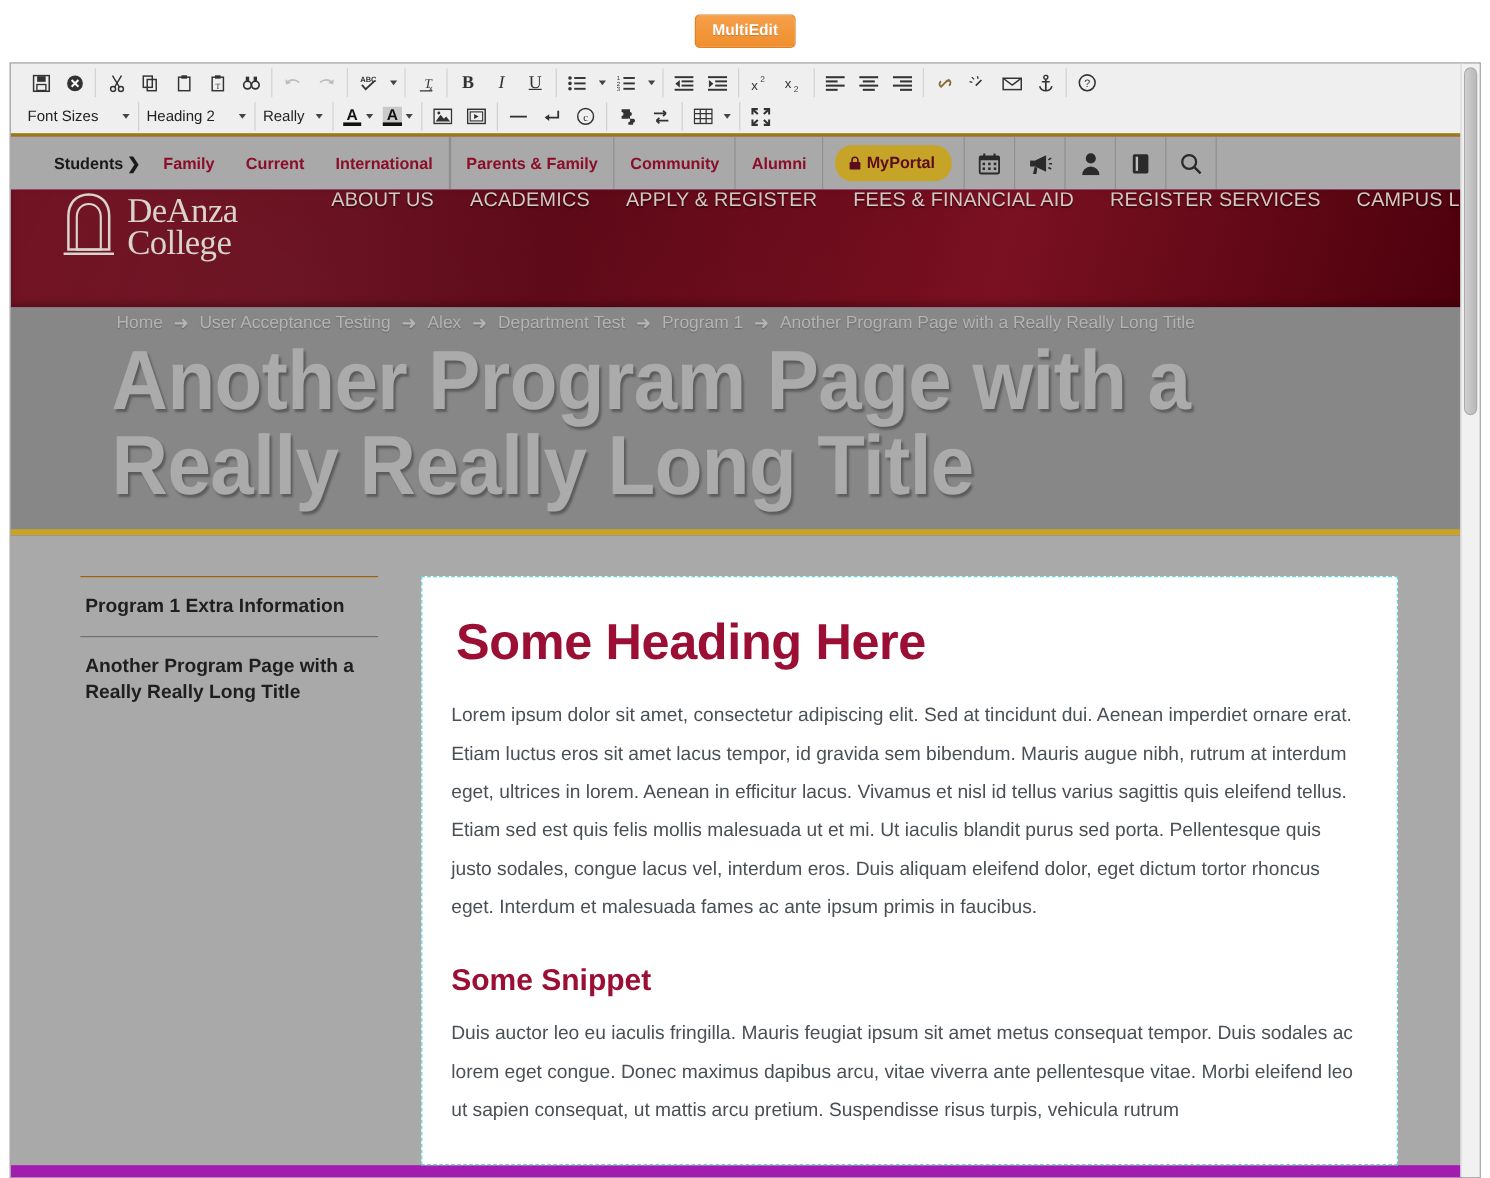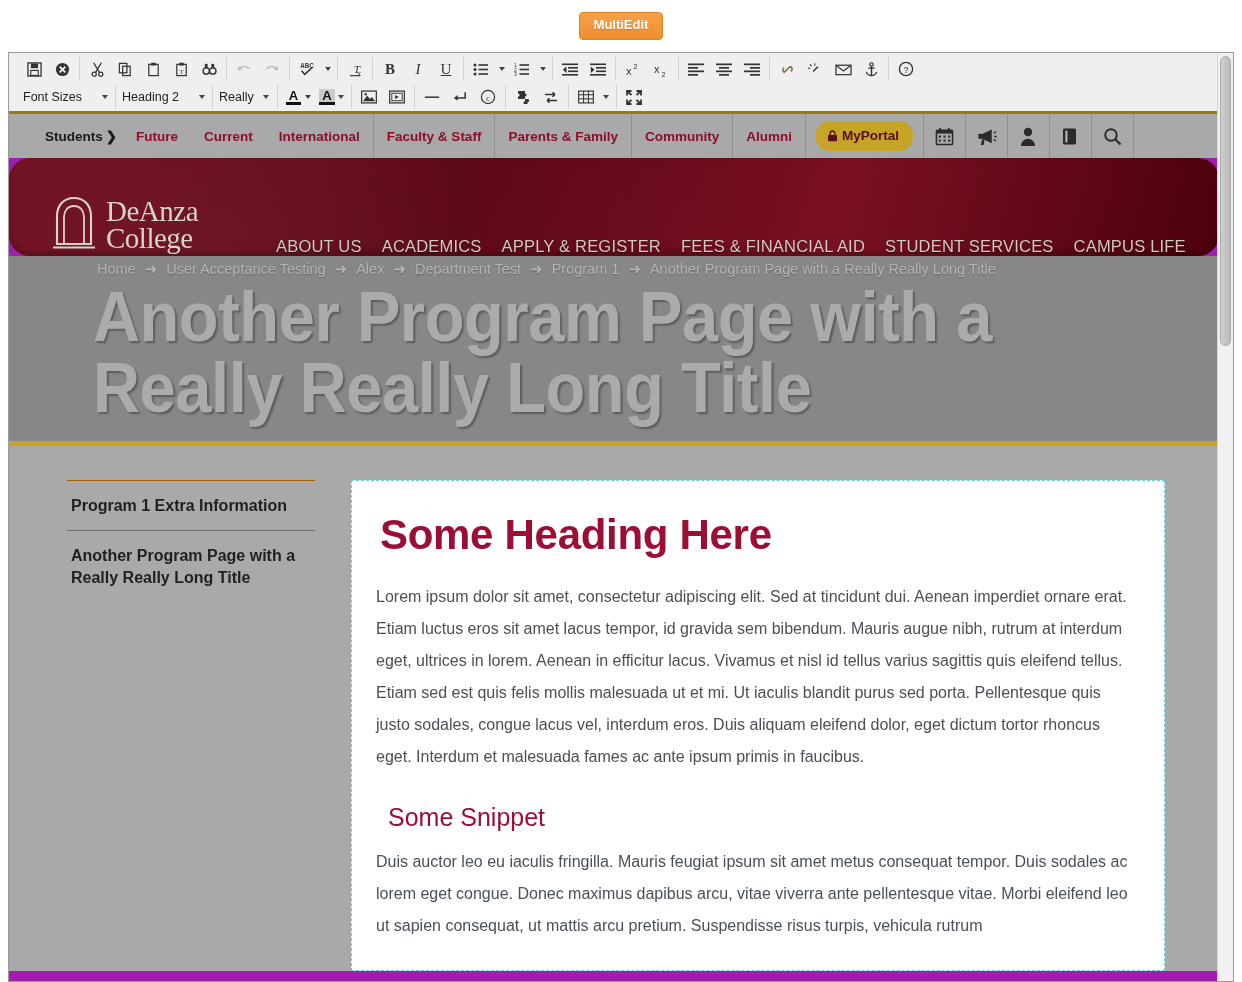--- a/index.html
+++ b/index.html
@@ -111,31 +111,30 @@
     width: 41px; display: flex; align-items: center; justify-content: center;
     cursor: pointer; color: #2a2a2a;
   }
 
   
   #site-header {
     height: 98px;
     background:
       radial-gradient(circle at 18% 120%, rgba(255,255,255,.07) 0%, rgba(255,255,255,0) 55%),
       linear-gradient(105deg, #6d0a1b 0%, #58000f 38%, #7a1122 68%, #4d000c 100%);
-    display: flex; align-items: flex-end;
+    display: flex; align-items: flex-start;
     position: relative;
     box-shadow: inset 0 -3px 6px rgba(0,0,0,.25);
-    border-radius: 21px;
   }
   #logo { display: flex; align-items: center; margin-left: 42px; }
   #logo .mark { margin-right: 9px; }
   #logo .wordmark { color: #d8d3cc; line-height: .92; }
   #logo .wm1 { font-family: "Liberation Serif", serif; font-size: 29px; letter-spacing: -0.5px; }
   #logo .wm2 { font-family: "Liberation Serif", serif; font-size: 29px; letter-spacing: -0.5px; }
-  #main-nav { display: flex; align-items: center; margin-left: 78px; gap: 20px; }
+  #main-nav { display: flex; align-items: center; margin-left: 78px; gap: 30px; }
   #main-nav a {
     color: #cfcac4; font-size: 16.5px; letter-spacing: .2px;
     text-decoration: none; cursor: pointer; white-space: nowrap;
     text-shadow: 0 1px 1px rgba(0,0,0,.45);
   }
 
   
   #hero {
     background: #878787;
     padding: 4px 0 16px 0;
@@ -182,23 +181,23 @@
     border: 1px dashed #5fd4d4;
     padding: 24px 30px 10px 24px;
     min-height: 420px;
   }
   #content-box h1 {
     margin: 6px 0 22px 4px;
     color: #9b0f35;
     font-size: 42px; font-weight: bold; letter-spacing: -0.3px;
   }
   #content-box h2 {
-    margin: 30px 0 14px 12px;
+    margin: 30px 0 14px 0;
     color: #9b0f35;
-    font-size: 25px; font-weight: normal;
+    font-size: 25px; font-weight: bold;
   }
   #content-box p {
     margin: 0 0 18px 0;
     color: #4a5056;
     font-size: 16px;
     line-height: 2.0;
   }
 
   
   #vscroll {
@@ -533,25 +532,24 @@
     </div>
   </div>
 
   <div id="canvas">
 
     <div id="util-nav">
       <div class="u-item students">
         <span>Students</span>
         <span class="u-chev">❯</span>
       </div>
-      <div class="u-item">Future</div>
+      <div class="u-item">Family</div>
       <div class="u-item">Current</div>
       <div class="u-item">International</div>
       <div class="u-sep"></div>
-      <div class="u-item">Faculty &amp; Staff</div>
       <div class="u-sep"></div>
       <div class="u-item">Parents &amp; Family</div>
       <div class="u-sep"></div>
       <div class="u-item">Community</div>
       <div class="u-sep"></div>
       <div class="u-item">Alumni</div>
       <div class="u-sep"></div>
       <div id="myportal">
         <svg width="11" height="12" viewBox="0 0 11 12">
             <rect x="1" y="5" width="9" height="6.3" rx="1" fill="#5c0d1d"></rect>
@@ -621,21 +619,21 @@
         <span class="wordmark">
           <div class="wm1">DeAnza</div>
           <div class="wm2">College</div>
         </span>
       </div>
       <nav id="main-nav">
         <a>ABOUT US</a>
         <a>ACADEMICS</a>
         <a>APPLY &amp; REGISTER</a>
         <a>FEES &amp; FINANCIAL AID</a>
-        <a>STUDENT SERVICES</a>
+        <a>REGISTER SERVICES</a>
         <a>CAMPUS LIFE</a>
       </nav>
     </div>
 
     <div id="hero">
       <div id="breadcrumb">
         <span class="crumb">Home</span>
         <span class="arrow">➜</span>
         <span class="crumb">User Acceptance Testing</span>
         <span class="arrow">➜</span>

